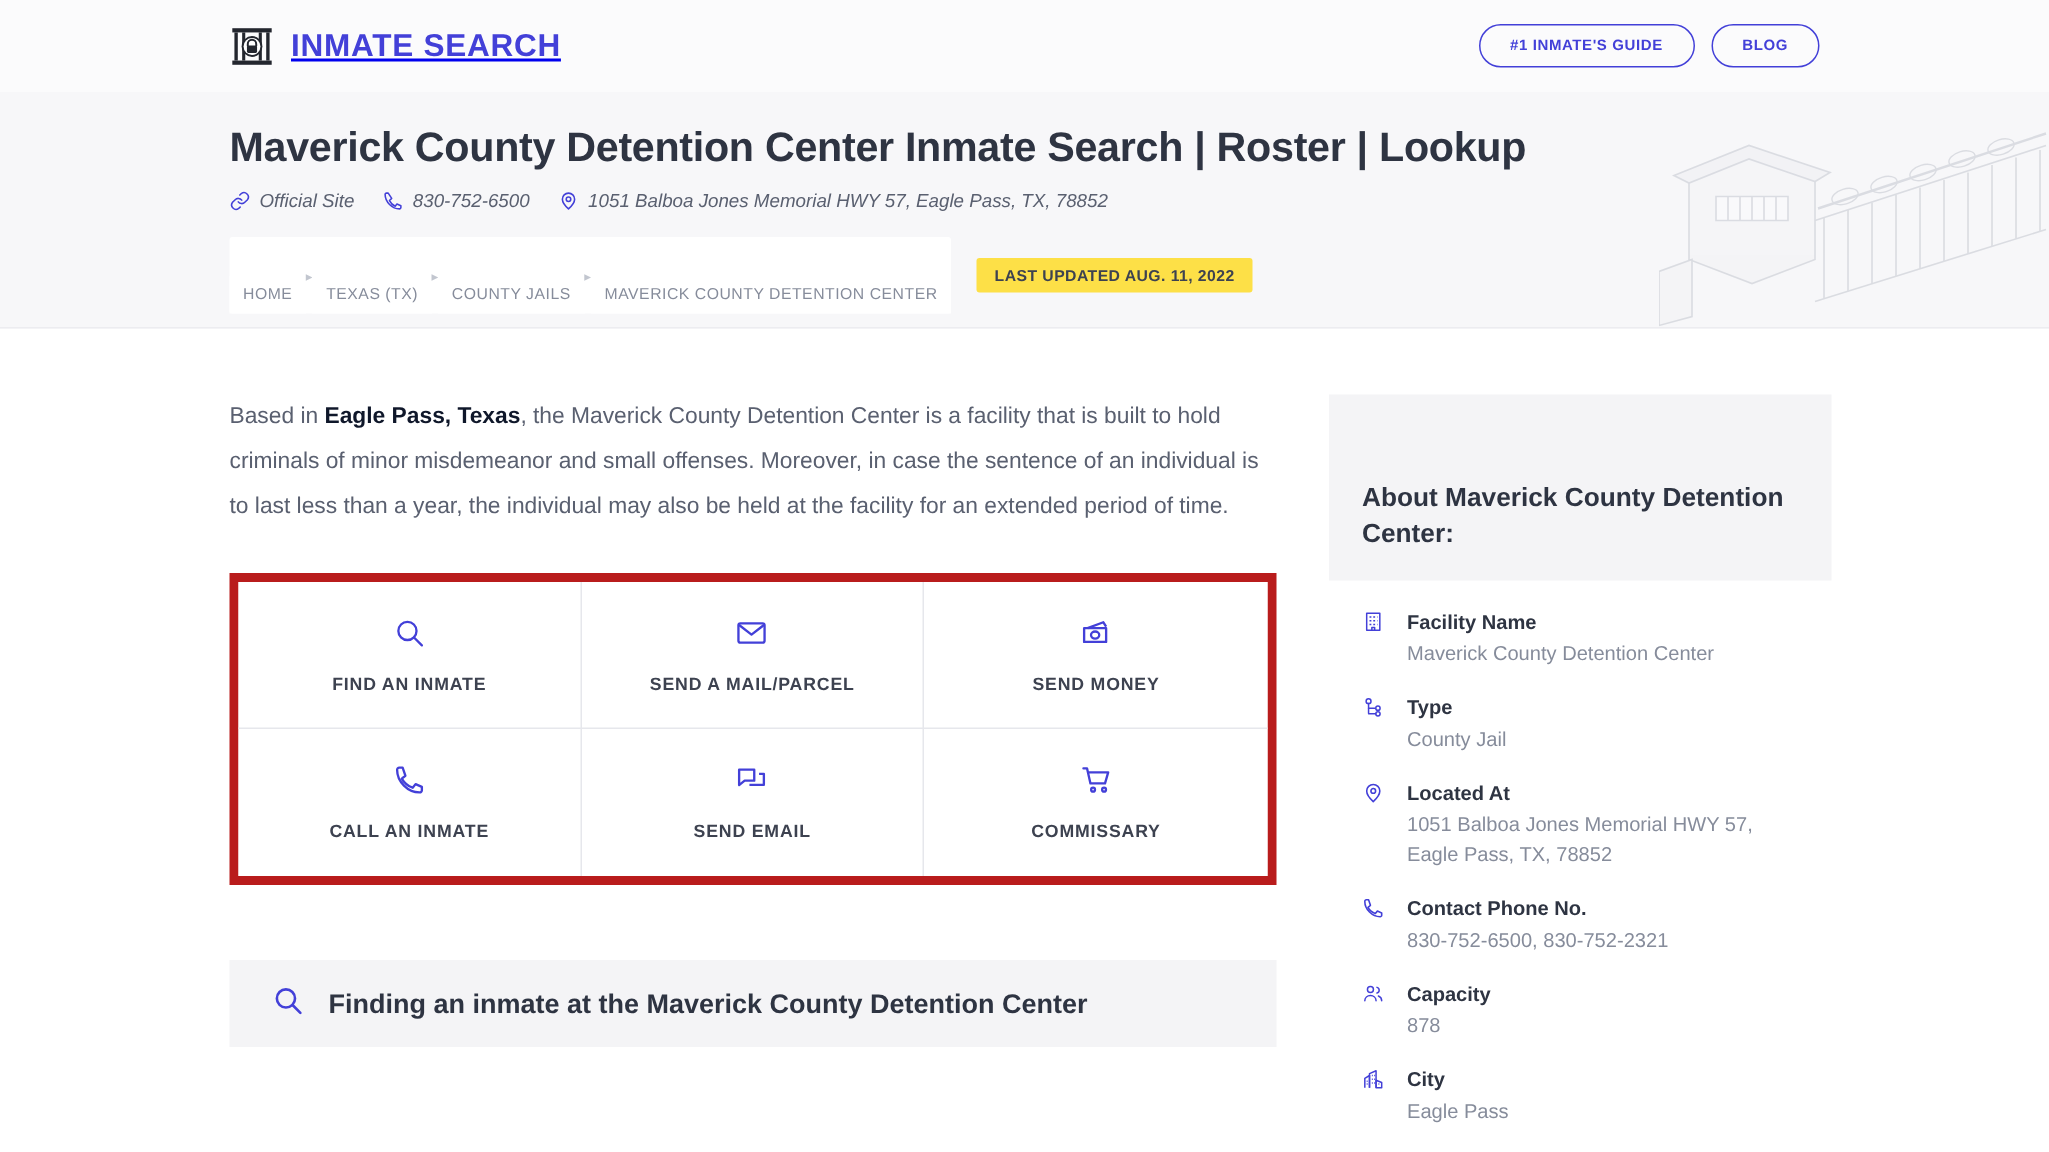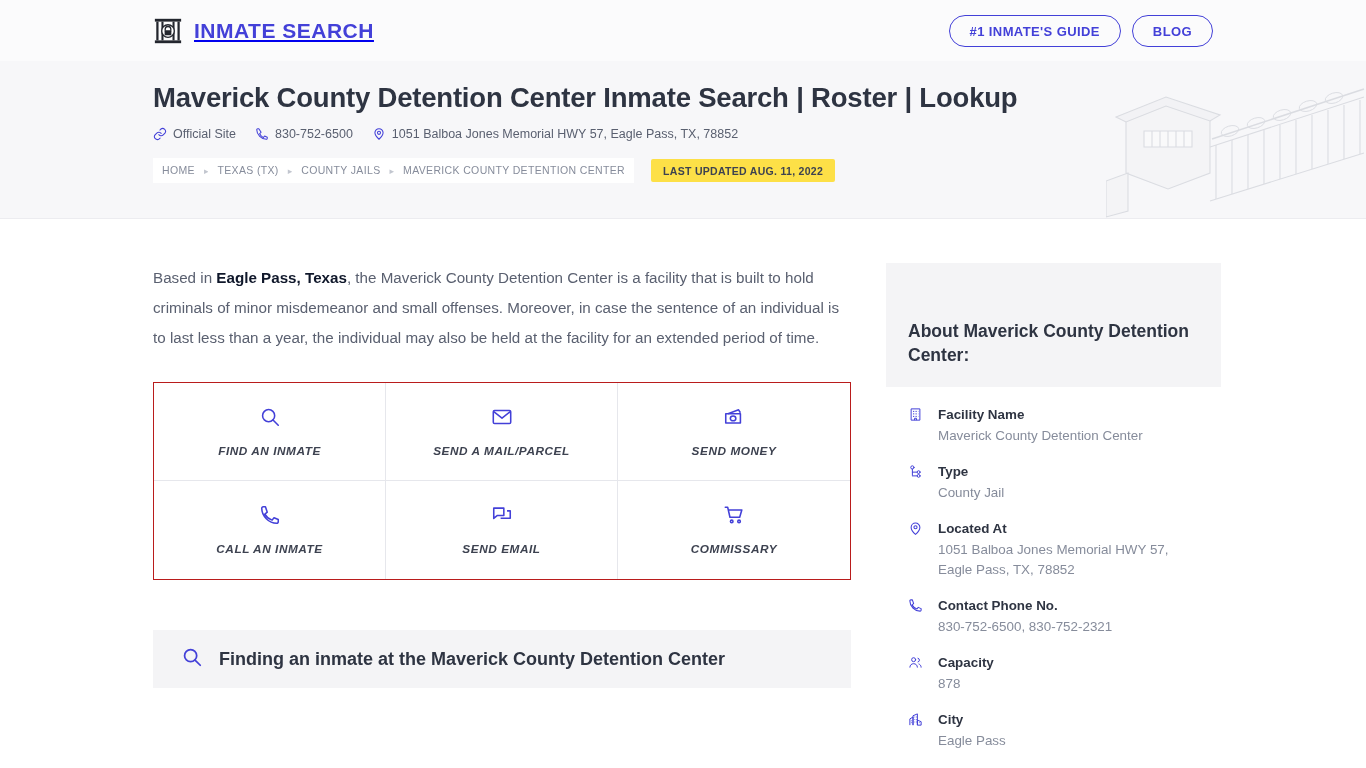--- a/index.html
+++ b/index.html
@@ -26,21 +26,21 @@
   .brand-logo { width: 30px; height: 30px; display: block; }
   .brand-name {
     font-size: 21px; font-weight: bold; letter-spacing: .5px;
     color: #4340d8;
   }
   .header-actions { margin-left: auto; display: flex; gap: 11px; align-items: center; }
   .pill {
     border: 1.4px solid #4340d8;
     color: #4340d8;
     border-radius: 18px;
-    font-size: 13px;
+    font-size: 10px;
     font-weight: bold;
     letter-spacing: .4px;
     padding: 9px 20px 8px;
     background: transparent;
     cursor: pointer;
     white-space: nowrap;
     line-height: 1;
     font-family: "Liberation Sans", sans-serif;
   }
 
@@ -65,39 +65,40 @@
     line-height: 1.1;
     position: relative; z-index: 2;
   }
   .hero-meta {
     margin-top: 14px;
     display: flex; align-items: center; gap: 19px;
     font-size: 12.5px;
     color: #5a6070;
     position: relative; z-index: 2;
   }
-  .meta-item { display: flex; gap: 6px; }
+  .meta-item { display: flex; gap: 6px; font-style: italic; }
   .meta-item svg { display: block; }
   .meta-link { color: #5a6070; text-decoration: none; }
 
   .crumbs {
     margin-top: 17px;
     display: flex; align-items: center; gap: 0;
     position: relative; z-index: 2;
   }
   .crumb {
     font-size: 10.5px;
     letter-spacing: .35px;
     color: #868c9b;
     text-transform: uppercase;
     text-decoration: none;
     padding: 5px 9px;
     background: #ffffff;
     line-height: 1.4;
     white-space: nowrap;
+    margin-top: 26px;
   }
   .crumb.current { color: #868c9b; }
   .crumb-sep {
     background: #ffffff;
     color: #c2c6cf;
     font-size: 9px;
     padding: 6px 0 5px;
     line-height: 1.4;
   }
   .crumb-wrap { display: flex; background: #fff; border-radius: 2px; align-items: center; }
@@ -125,24 +126,23 @@
   .intro {
     font-size: 15.2px;
     line-height: 30px;
     color: #5a6070;
   }
   .intro b { color: #0f172a; font-weight: bold; }
 
   .tiles {
     margin-top: 29px;
     width: 698px;
-    border: 1px solid #b91c1c;
+    border: 6px solid #b91c1c;
     display: grid;
     grid-template-columns: 1fr 1fr 1fr;
-    font-style: italic;
   }
   .tile {
     height: 98px;
     display: flex; flex-direction: column;
     align-items: center; justify-content: center;
     gap: 16px;
     border-right: 1px solid #e6e7ec;
     border-bottom: 1px solid #e6e7ec;
     cursor: pointer;
     background: #fff;

